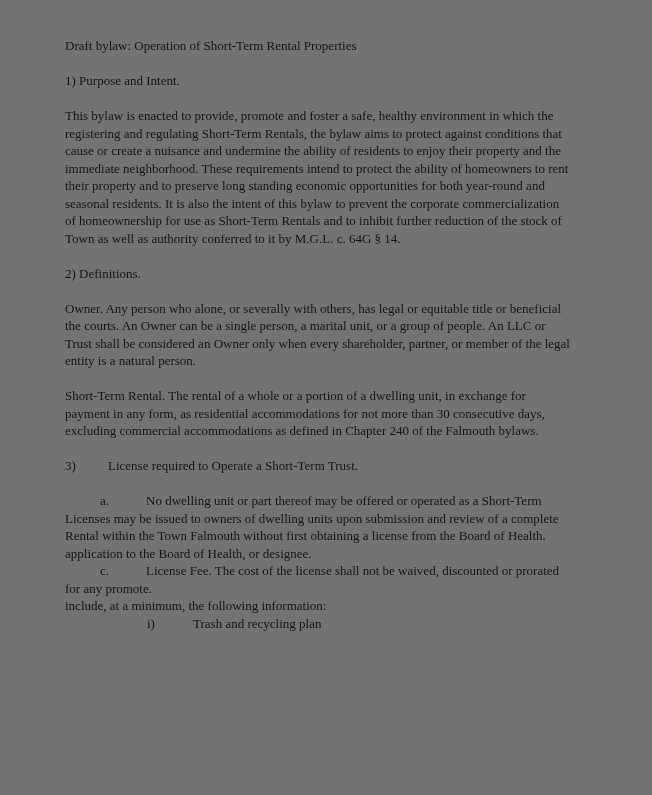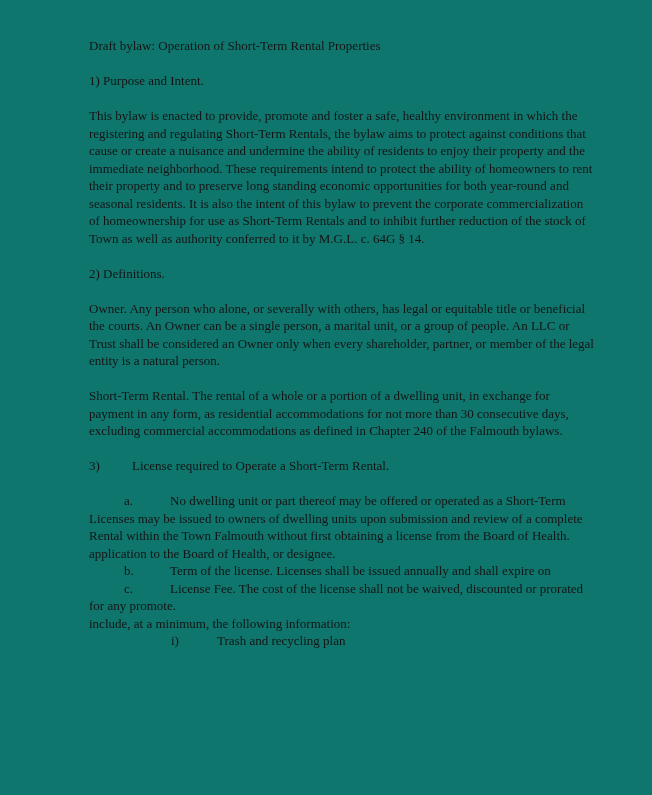--- a/index.html
+++ b/index.html
@@ -5,26 +5,26 @@
   html, body {
     margin: 0;
     padding: 0;
     background: #ffffff;
   }
   .page {
     position: relative;
     width: 652px;
     height: 795px;
     box-sizing: border-box;
-    background: #0f766e;
+    background: #737373;
     color: #141414;
     font-family: "Liberation Serif", "DejaVu Serif", serif;
     font-size: 13px;
     line-height: 17.5px;
-    padding: 37px 60px 0 89px;
+    padding: 37px 60px 0 65px;
     overflow: hidden;
   }
   .line { white-space: nowrap; }
   .spacer { height: 17.5px; }
   .num     { display: inline-block; width: 43px; }  
   .indent1 { display: inline-block; width: 35px; }  
   .indent2 { display: inline-block; width: 82px; }  
   .label   { display: inline-block; width: 46px; }  
 </style>
 </head>
@@ -62,37 +62,34 @@
   <div class="spacer"></div>
 
   <div>
     <div class="line">Short-Term Rental. The rental of a whole or a portion of a dwelling unit, in exchange for</div>
     <div class="line">payment in any form, as residential accommodations for not more than 30 consecutive days,</div>
     <div class="line">excluding commercial accommodations as defined in Chapter 240 of the Falmouth bylaws.</div>
   </div>
   <div class="spacer"></div>
 
   <div class="line">
-    <span class="num">3)</span><span>License required to Operate a Short-Term Rental.</span>
+    <span class="num">3)</span><span>License required to Operate a Short-Term Trust.</span>
   </div>
   <div class="spacer"></div>
 
   <div>
     <div class="line">
       <span class="indent1"></span><span class="label">a.</span><span>No dwelling unit or part thereof may be offered or operated as a Short-Term</span>
     </div>
     <div class="line">Licenses may be issued to owners of dwelling units upon submission and review of a complete</div>
     <div class="line">Rental within the Town Falmouth without first obtaining a license from the Board of Health.</div>
     <div class="line">application to the Board of Health, or designee.</div>
   </div>
 
   <div>
-    <div class="line">
-      <span class="indent1"></span><span class="label">b.</span><span>Term of the license. Licenses shall be issued annually and shall expire on</span>
-    </div>
   </div>
 
   <div>
     <div class="line">
       <span class="indent1"></span><span class="label">c.</span><span>License Fee. The cost of the license shall not be waived, discounted or prorated</span>
     </div>
     <div class="line">for any promote.</div>
   </div>
 
   <div>

